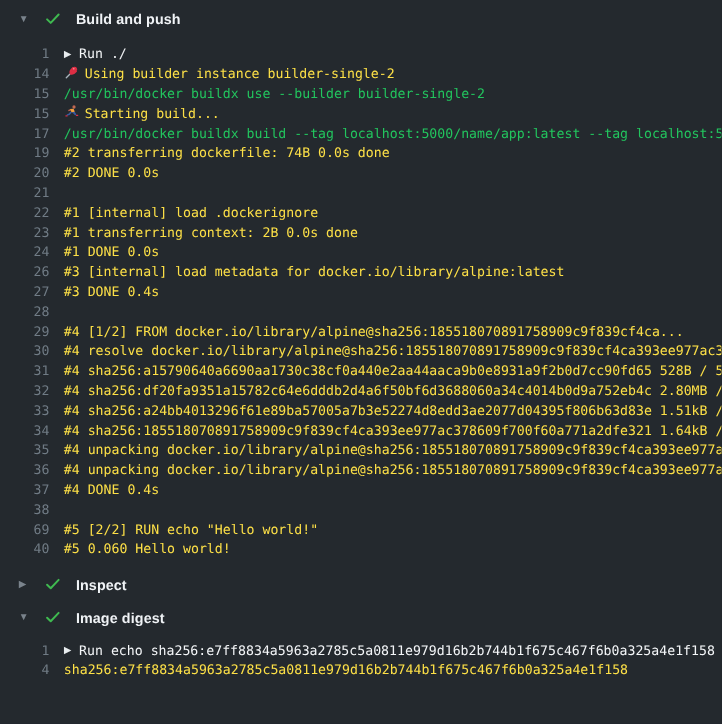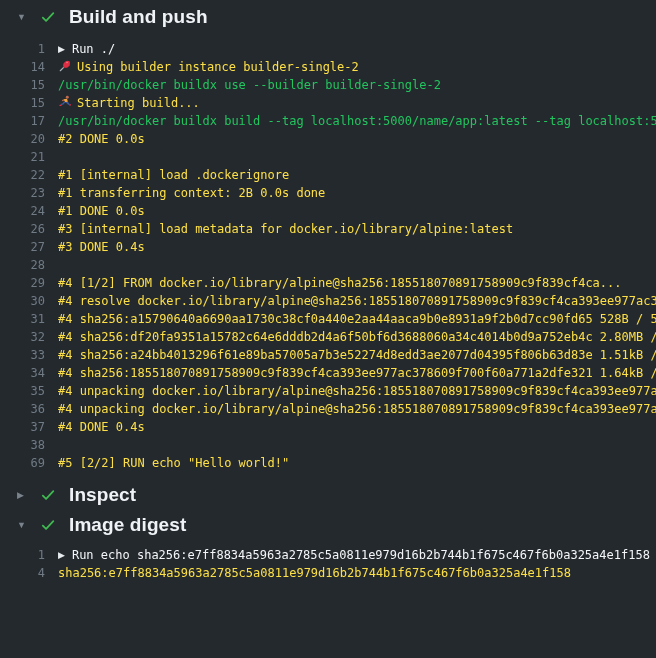--- a/index.html
+++ b/index.html
@@ -17,21 +17,21 @@
     cursor: pointer;
   }
   .disclosure {
     width: 26px; padding-left: 17px;
     font-size: 9px; color: #7a838c;
     flex: none; line-height: 1;
   }
   .status-check { flex: none; margin-left: 14px; width: 16px; height: 16px; }
   .section-title {
     margin-left: 13px;
-    color: #f0f3f6; font-size: 19px; font-weight: 700;
+    color: #f0f3f6; font-size: 13px; font-weight: 700;
     letter-spacing: 0.1px;
   }
 
   .section-log { margin-top: 8px; margin-bottom: 8px; }
   .section-log.digest-log { margin-top: 6px; }
 
   .log-line {
     display: flex; height: 18px; line-height: 18px;
     font-family: "DejaVu Sans Mono", "Liberation Mono", monospace;
     font-size: 12px; white-space: pre;
@@ -80,39 +80,41 @@
         <div class="log-line t-normal"><span class="log-num">15</span><span class="log-text"><span class="inline-icon"><svg viewBox="0 0 16 16" width="14" height="14">
                 <circle cx="10.6" cy="2.6" r="1.7" fill="#bf6952"></circle>
                 <path d="M6.2 4.8 L10.2 4.4 L11.4 7.6 L8.2 8.4 Z" fill="#f4a23c"></path>
                 <path d="M8.2 8.2 L11.2 7.6 L13.2 10.4 L11.8 11.4 L10.0 9.4 Z" fill="#3b5aa0"></path>
                 <path d="M8.4 8.4 L6.0 10.8 L3.4 11.6 L3.0 10.4 L5.4 9.4 L6.8 7.4 Z" fill="#3b5aa0"></path>
                 <path d="M4.6 5.8 L6.6 5.0 L7.2 6.2 L4.9 7.0 Z" fill="#bf6952"></path>
                 <rect x="12.6" y="10.6" width="2.4" height="1.3" rx="0.6" fill="#dd2e44"></rect>
                 <rect x="1.6" y="11.2" width="2.4" height="1.3" rx="0.6" fill="#dd2e44"></rect>
               </svg></span><span>Starting build...</span></span></div>
         <div class="log-line t-command"><span class="log-num">17</span><span class="log-text"><span>/usr/bin/docker buildx build --tag localhost:5000/name/app:latest --tag localhost:50</span></span></div>
+        <div class="log-line t-normal"><span class="log-num">19</span><span class="log-text"><span>#2 transferring dockerfile: 74B 0.0s done</span></span></div>
         <div class="log-line t-normal"><span class="log-num">20</span><span class="log-text"><span>#2 DONE 0.0s</span></span></div>
         <div class="log-line t-normal"><span class="log-num">21</span><span class="log-text"><span></span></span></div>
         <div class="log-line t-normal"><span class="log-num">22</span><span class="log-text"><span>#1 [internal] load .dockerignore</span></span></div>
         <div class="log-line t-normal"><span class="log-num">23</span><span class="log-text"><span>#1 transferring context: 2B 0.0s done</span></span></div>
         <div class="log-line t-normal"><span class="log-num">24</span><span class="log-text"><span>#1 DONE 0.0s</span></span></div>
         <div class="log-line t-normal"><span class="log-num">26</span><span class="log-text"><span>#3 [internal] load metadata for docker.io/library/alpine:latest</span></span></div>
         <div class="log-line t-normal"><span class="log-num">27</span><span class="log-text"><span>#3 DONE 0.4s</span></span></div>
         <div class="log-line t-normal"><span class="log-num">28</span><span class="log-text"><span></span></span></div>
         <div class="log-line t-normal"><span class="log-num">29</span><span class="log-text"><span>#4 [1/2] FROM docker.io/library/alpine@sha256:185518070891758909c9f839cf4ca...</span></span></div>
         <div class="log-line t-normal"><span class="log-num">30</span><span class="log-text"><span>#4 resolve docker.io/library/alpine@sha256:185518070891758909c9f839cf4ca393ee977ac3</span></span></div>
         <div class="log-line t-normal"><span class="log-num">31</span><span class="log-text"><span>#4 sha256:a15790640a6690aa1730c38cf0a440e2aa44aaca9b0e8931a9f2b0d7cc90fd65 528B / 5</span></span></div>
         <div class="log-line t-normal"><span class="log-num">32</span><span class="log-text"><span>#4 sha256:df20fa9351a15782c64e6dddb2d4a6f50bf6d3688060a34c4014b0d9a752eb4c 2.80MB /</span></span></div>
         <div class="log-line t-normal"><span class="log-num">33</span><span class="log-text"><span>#4 sha256:a24bb4013296f61e89ba57005a7b3e52274d8edd3ae2077d04395f806b63d83e 1.51kB /</span></span></div>
         <div class="log-line t-normal"><span class="log-num">34</span><span class="log-text"><span>#4 sha256:185518070891758909c9f839cf4ca393ee977ac378609f700f60a771a2dfe321 1.64kB /</span></span></div>
         <div class="log-line t-normal"><span class="log-num">35</span><span class="log-text"><span>#4 unpacking docker.io/library/alpine@sha256:185518070891758909c9f839cf4ca393ee977a</span></span></div>
         <div class="log-line t-normal"><span class="log-num">36</span><span class="log-text"><span>#4 unpacking docker.io/library/alpine@sha256:185518070891758909c9f839cf4ca393ee977a</span></span></div>
         <div class="log-line t-normal"><span class="log-num">37</span><span class="log-text"><span>#4 DONE 0.4s</span></span></div>
         <div class="log-line t-normal"><span class="log-num">38</span><span class="log-text"><span></span></span></div>
         <div class="log-line t-normal"><span class="log-num">69</span><span class="log-text"><span>#5 [2/2] RUN echo "Hello world!"</span></span></div>
+        <div class="log-line t-normal"><span class="log-num">40</span><span class="log-text"><span>#5 0.060 Hello world!</span></span></div>
       </div>
     </div>
     <div>
       <div class="section-header">
         <span class="disclosure">▶</span>
         <span class="status-check"><svg viewBox="0 0 16 16" width="16" height="16">
             <path d="M2.8 8.6 L6.1 11.8 L13.3 4.2" fill="none" stroke="#3fb950" stroke-width="1.8" stroke-linecap="round" stroke-linejoin="round"></path>
           </svg></span>
         <span class="section-title">Inspect</span>
       </div>

